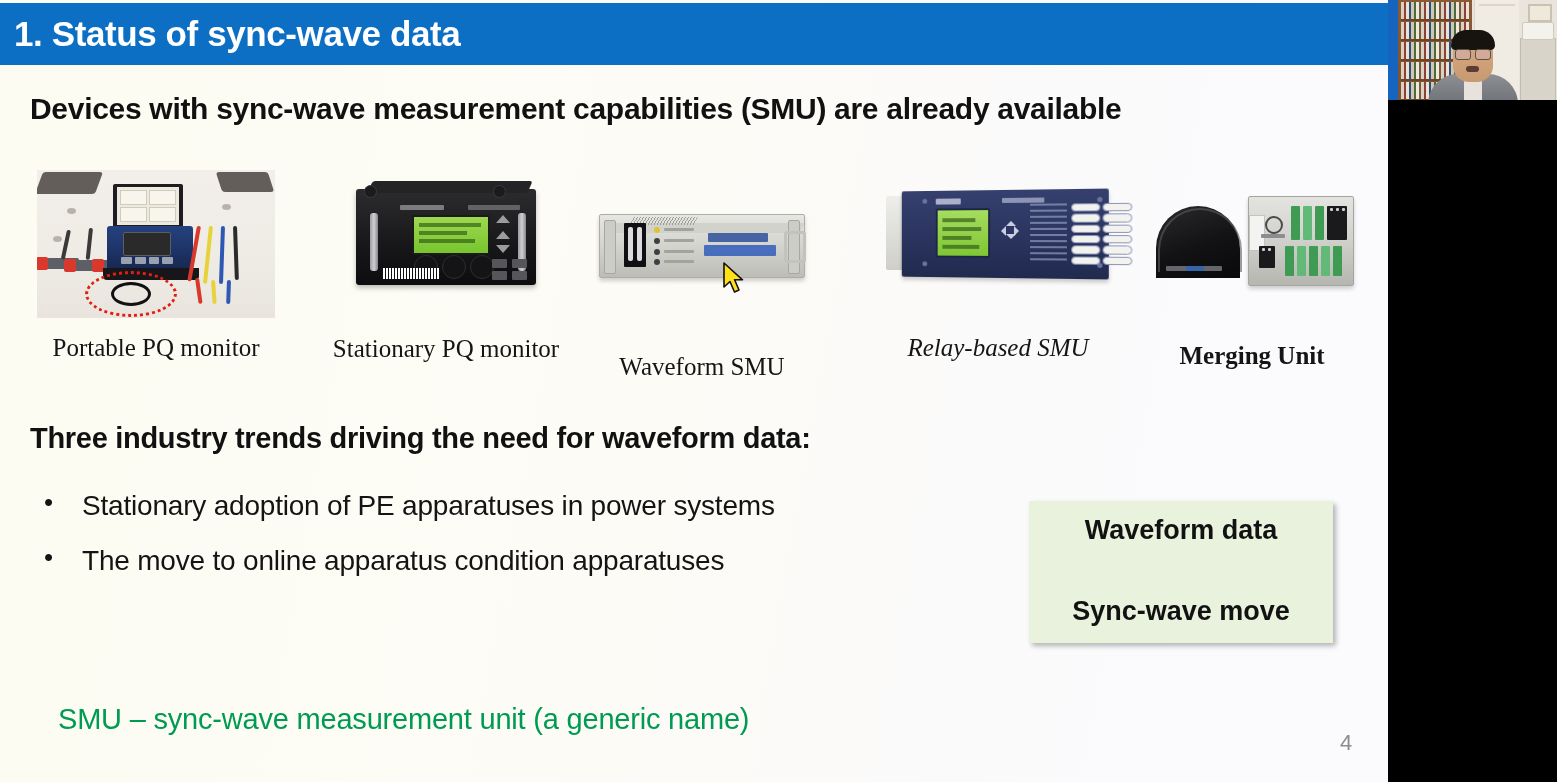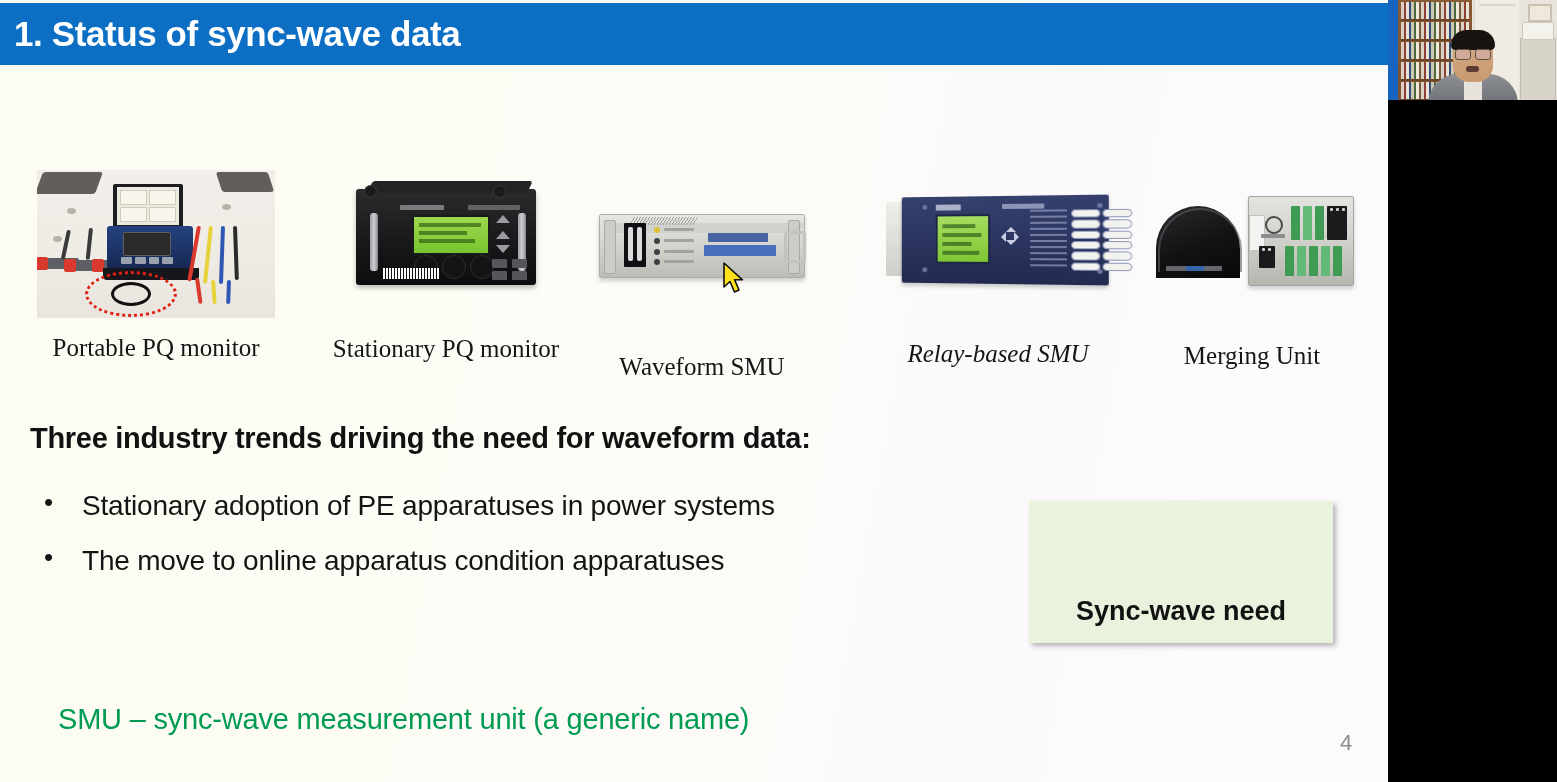--- a/index.html
+++ b/index.html
@@ -128,21 +128,21 @@
   .gs-logo{position:absolute;left:108px;top:18px;width:60px;height:9px;background:#2d4f9a;opacity:.85;border-radius:1px;}
   .gs-logo2{position:absolute;left:104px;top:30px;width:72px;height:11px;background:#3a63bb;opacity:.9;border-radius:1px;}
   .gs-ear{position:absolute;width:10px;height:52px;background:#cdcdc8;border:1px solid #a8a8a2;border-radius:2px;}
   .gs-handle{position:absolute;right:-2px;top:16px;width:16px;height:26px;border:3px solid #c3c3be;border-radius:3px;}
 
   
   .cursor{position:absolute;width:0;height:0;z-index:40;}
   .cursor svg{position:absolute;left:0;top:0;}
 
   
-  #dev4{left:886px;top:30px;width:224px;height:104px;font-style:italic;}
+  #dev4{left:886px;top:24px;width:224px;height:104px;font-style:italic;}
   .rl-body{
     position:absolute;left:12px;top:6px;width:208px;height:88px;
     background:linear-gradient(180deg,#36406e 0%,#2b3560 50%,#212a4e 100%);
     border-radius:2px;box-shadow:0 3px 4px rgba(0,0,0,.2);
     transform:perspective(340px) rotateY(-6deg);
   }
   .rl-side{position:absolute;left:0px;top:12px;width:18px;height:74px;background:linear-gradient(180deg,#eeeeea,#cfcfca);border-radius:2px 0 0 2px;}
   .rl-lcd{position:absolute;left:36px;top:18px;width:52px;height:46px;
     background:linear-gradient(180deg,#a6dd5f 0%,#7fc634 100%);border:2px solid #1e2645;border-radius:2px;}
   .rl-lcd span{position:absolute;left:5px;display:block;height:4px;background:#33601a;opacity:.7;}
@@ -243,20 +243,21 @@
 <body>
 
 <div id="root">
 
   <div class="slide">
 
     <div class="title-bar">
       <div class="title-text">1. Status of sync-wave data</div>
     </div>
 
+    <div class="heading" id="heading-devices">Devices with sync-wave measurement capabilities (SMU) are already available</div>
 
     <div class="devices">
 
       <div class="device" id="dev2">
         <div class="sp-body">
           <div class="sp-top"></div>
           <div class="sp-knob" style="left:8px;top:-4px;"></div>
           <div class="sp-knob" style="right:30px;top:-4px;"></div>
           <div class="sp-brand"></div>
           <div class="sp-brand2"></div>
@@ -430,34 +431,35 @@
             <div class="mu-card lite" style="left:42px;top:44px;width:9px;height:30px;"></div>
             <div class="mu-card" style="left:54px;top:44px;width:9px;height:30px;"></div>
             <div class="mu-card lite" style="left:66px;top:44px;width:9px;height:30px;"></div>
             <div class="mu-card" style="left:78px;top:44px;width:9px;height:30px;"></div>
             <div class="mu-term" style="left:4px;top:44px;width:16px;height:22px;">
               <i style="left:3px;"></i>
                 <i style="left:9px;"></i>
             </div>
           </div>
         </div>
-        <div class="device-caption" style="top:152px;">Merging Unit</div>
+        <div class="device-caption" style="top:152px;font-weight:bold;">Merging Unit</div>
       </div>
 
     </div>
 
     <div class="heading" id="heading-trends">Three industry trends driving the need for waveform data:</div>
 
     <div class="bullets">
       <div class="bullet">Stationary adoption of PE apparatuses in power systems</div>
       <div class="bullet">The move to online apparatus condition apparatuses</div>
     </div>
 
     <div class="callout">
-      <div class="callout-l3">Sync-wave need</div>
+      <div class="callout-l1">Waveform data</div>
+      <div class="callout-l3">Sync-wave move</div>
     </div>
 
     <div class="footnote">SMU – sync-wave measurement unit (a generic name)</div>
 
     <div class="slide-number">4</div>
   </div>
 
   <div class="right-panel"></div>
 
   <div class="webcam">

